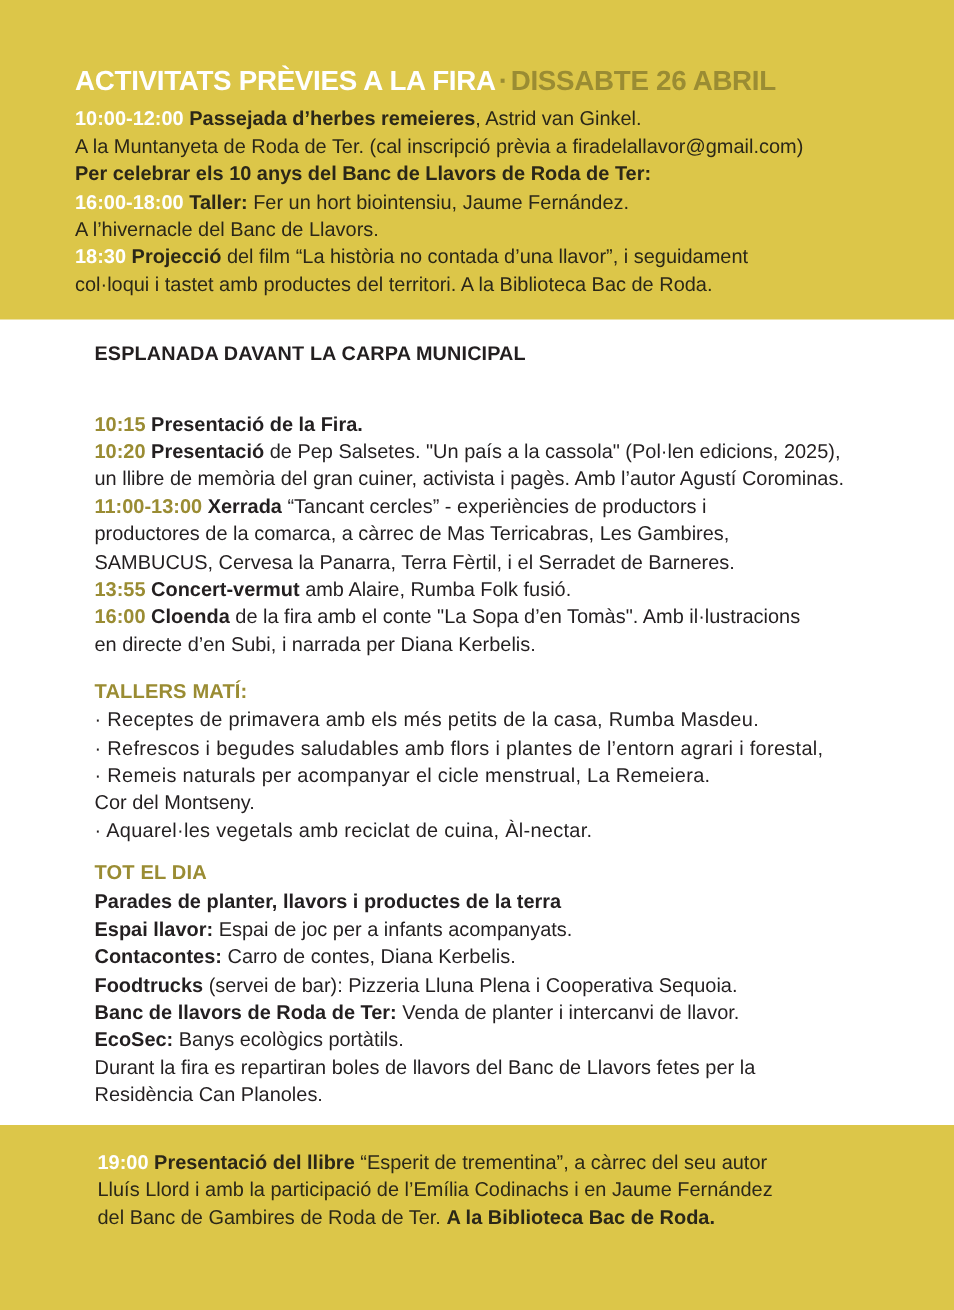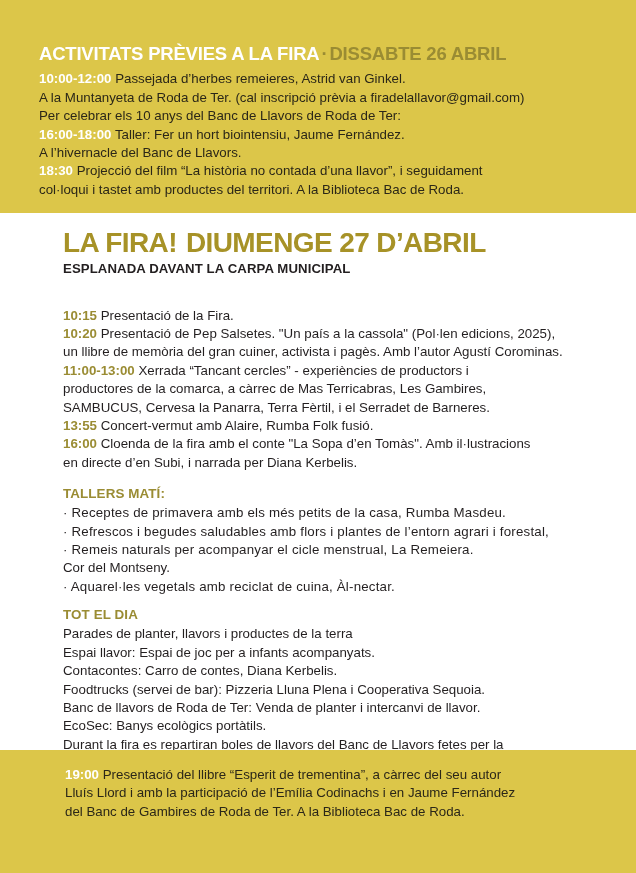--- a/index.html
+++ b/index.html
@@ -24,21 +24,21 @@
   .band-yellow {
     background: #dcc649;
     width: 100%;
     box-sizing: border-box;
   }
   #pre-fira-band {
     position: absolute;
     left: 0;
     top: 0;
     height: 213px;
-    padding: 44px 56px 0 39px;
+    padding: 44px 56px 0 50px;
   }
   #post-fira-band {
     position: absolute;
     left: 0;
     top: 750px;
     height: 123px;
     padding: 16px 56px 0 65px;
   }
 
   
@@ -96,21 +96,21 @@
   
   .line {
     font-size: 13.3px;
     color: #231f20;
     line-height: 1.385;
     margin: 0;
   }
   .line.onyellow { color: #2b2718; }
   .time-white { color: #ffffff; font-weight: bold; }
   .time-olive { color: #9a8c33; font-weight: bold; }
-  .b { font-weight: normal; }
+  .b { font-weight: bold; }
   .bullet { letter-spacing: 0.2px; }
 
   .block-gap { height: 13px; }
   .block-gap-sm { height: 10px; }
 </style>
 </head>
 <body>
 
 <div class="poster">
 
@@ -140,23 +140,20 @@
       <span class="time-white">18:30</span>
       <span class="b">Projecció</span><span> del film “La història no contada d’una llavor”, i seguidament</span>
     </p>
     <p class="line onyellow">
       <span>col·loqui i tastet amb productes del territori. A la Biblioteca Bac de Roda.</span>
     </p>
   </div>
 
   <div id="fira-main">
 
-    <div class="main-title">
-      <span>LA FIRA!</span><span class="gap"></span><span>DIUMENGE 27 D’ABRIL</span>
-    </div>
     <div class="main-subtitle">ESPLANADA DAVANT LA CARPA MUNICIPAL</div>
 
     <p class="line">
       <span class="time-olive">10:15</span>
       <span class="b">Presentació de la Fira.</span><span></span>
     </p>
     <p class="line">
       <span class="time-olive">10:20</span>
       <span class="b">Presentació</span><span> de Pep Salsetes. "Un país a la cassola" (Pol·len edicions, 2025),</span>
     </p>

